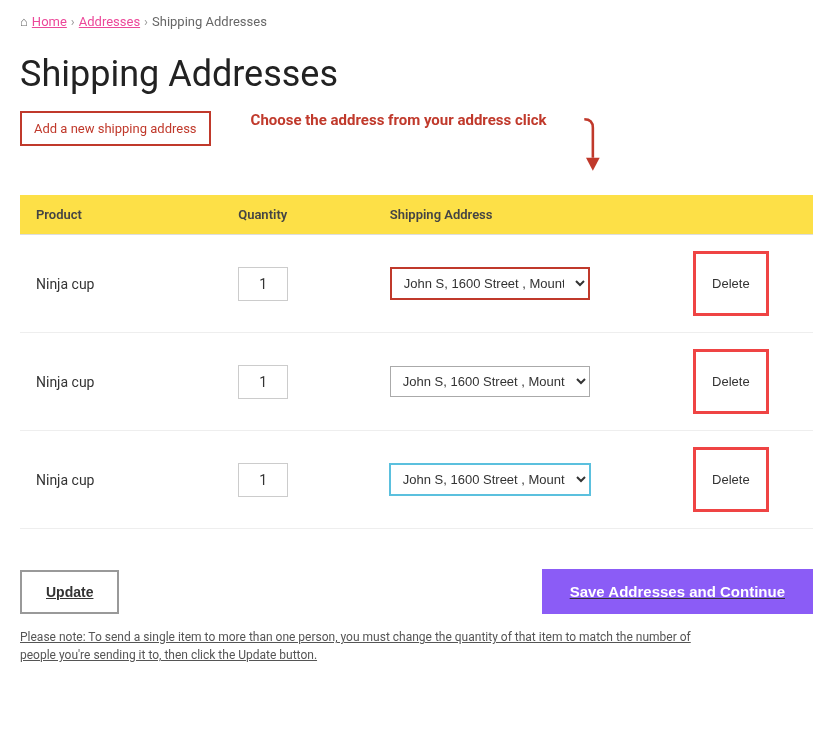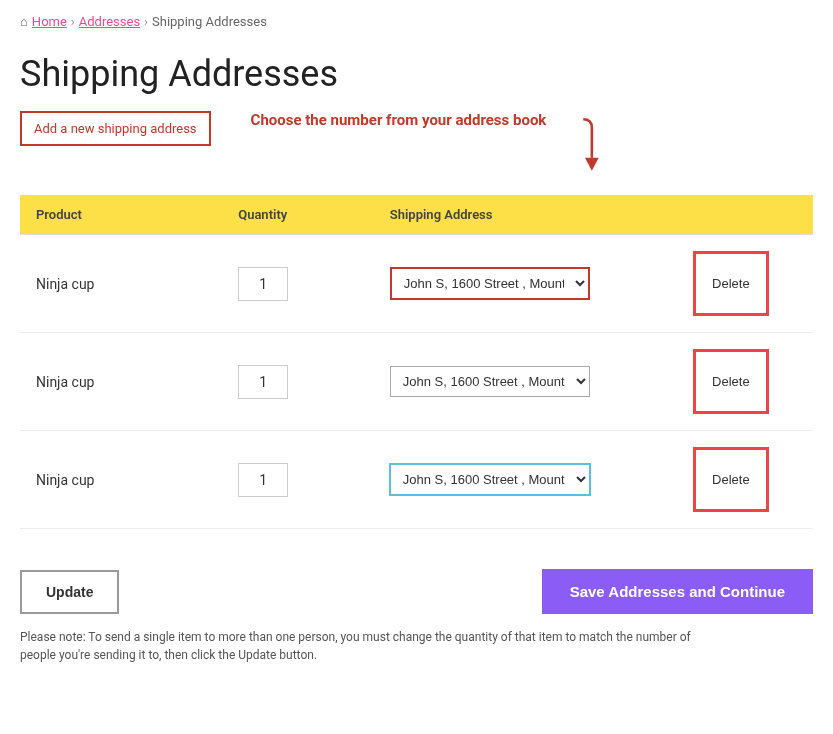--- a/index.html
+++ b/index.html
@@ -131,20 +131,21 @@
       cursor: pointer;
       color: #333;
     }
 
     .footer-row {
       display: flex;
       align-items: flex-end;
       justify-content: space-between;
       margin-top: 30px;
       padding-top: 10px;
+      text-decoration: underline;
     }
 
     .update-btn {
       padding: 12px 24px;
       background: #fff;
       border: 2px solid #999;
       font-size: 14px;
       font-weight: 600;
       cursor: pointer;
       color: #333;
@@ -159,20 +160,21 @@
       font-weight: 600;
       cursor: pointer;
     }
 
     .note-text {
       font-size: 12px;
       color: #555;
       margin-top: 14px;
       line-height: 1.5;
       max-width: 700px;
+      text-decoration: underline;
     }
 
     .product-col { width: 160px; }
     .qty-col { width: 120px; }
     .addr-col { width: 240px; }
     .action-col { width: 100px; }
   </style>
 </head>
 <body>
 
@@ -185,21 +187,21 @@
   <span>Shipping Addresses</span>
 </div>
 
 <div class="page-content">
   <h1>Shipping Addresses</h1>
 
   <div class="top-row">
     <a class="add-address-link" href="#">Add a new shipping address</a>
 
     <div style="display:flex; align-items:flex-start; gap: 8px;">
-      <span class="callout-text">Choose the number from your address book</span>
+      <span class="callout-text">Choose the address from your address click</span>
       <div class="arrow-container">
         <svg class="arrow-svg" viewBox="0 0 50 70" xmlns="http://www.w3.org/2000/svg">
           <path d="M 30 5 Q 40 5 40 15 L 40 50" stroke="#c0392b" stroke-width="3" fill="none"></path>
           <polygon points="32,50 40,65 48,50" fill="#c0392b"></polygon>
         </svg>
       </div>
     </div>
   </div>
 
   <table class="address-table">

